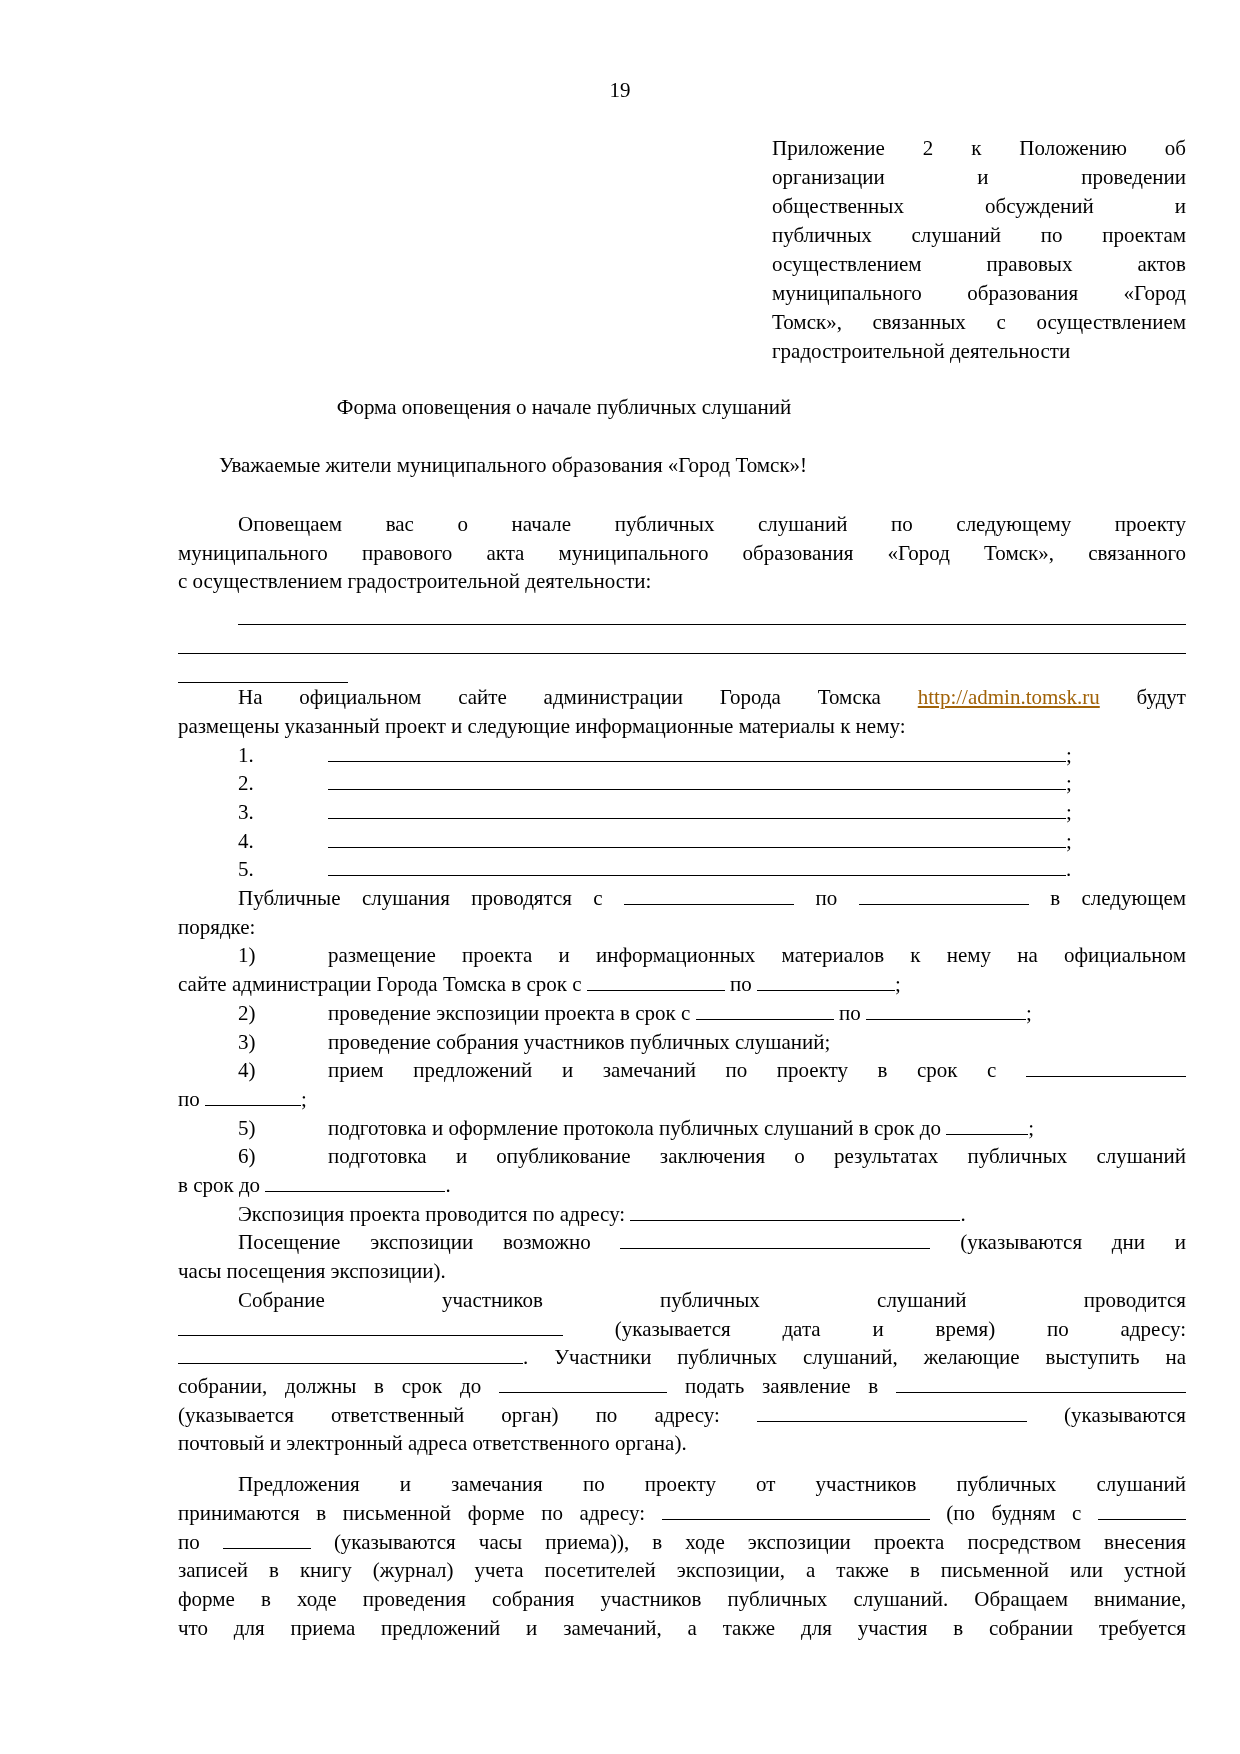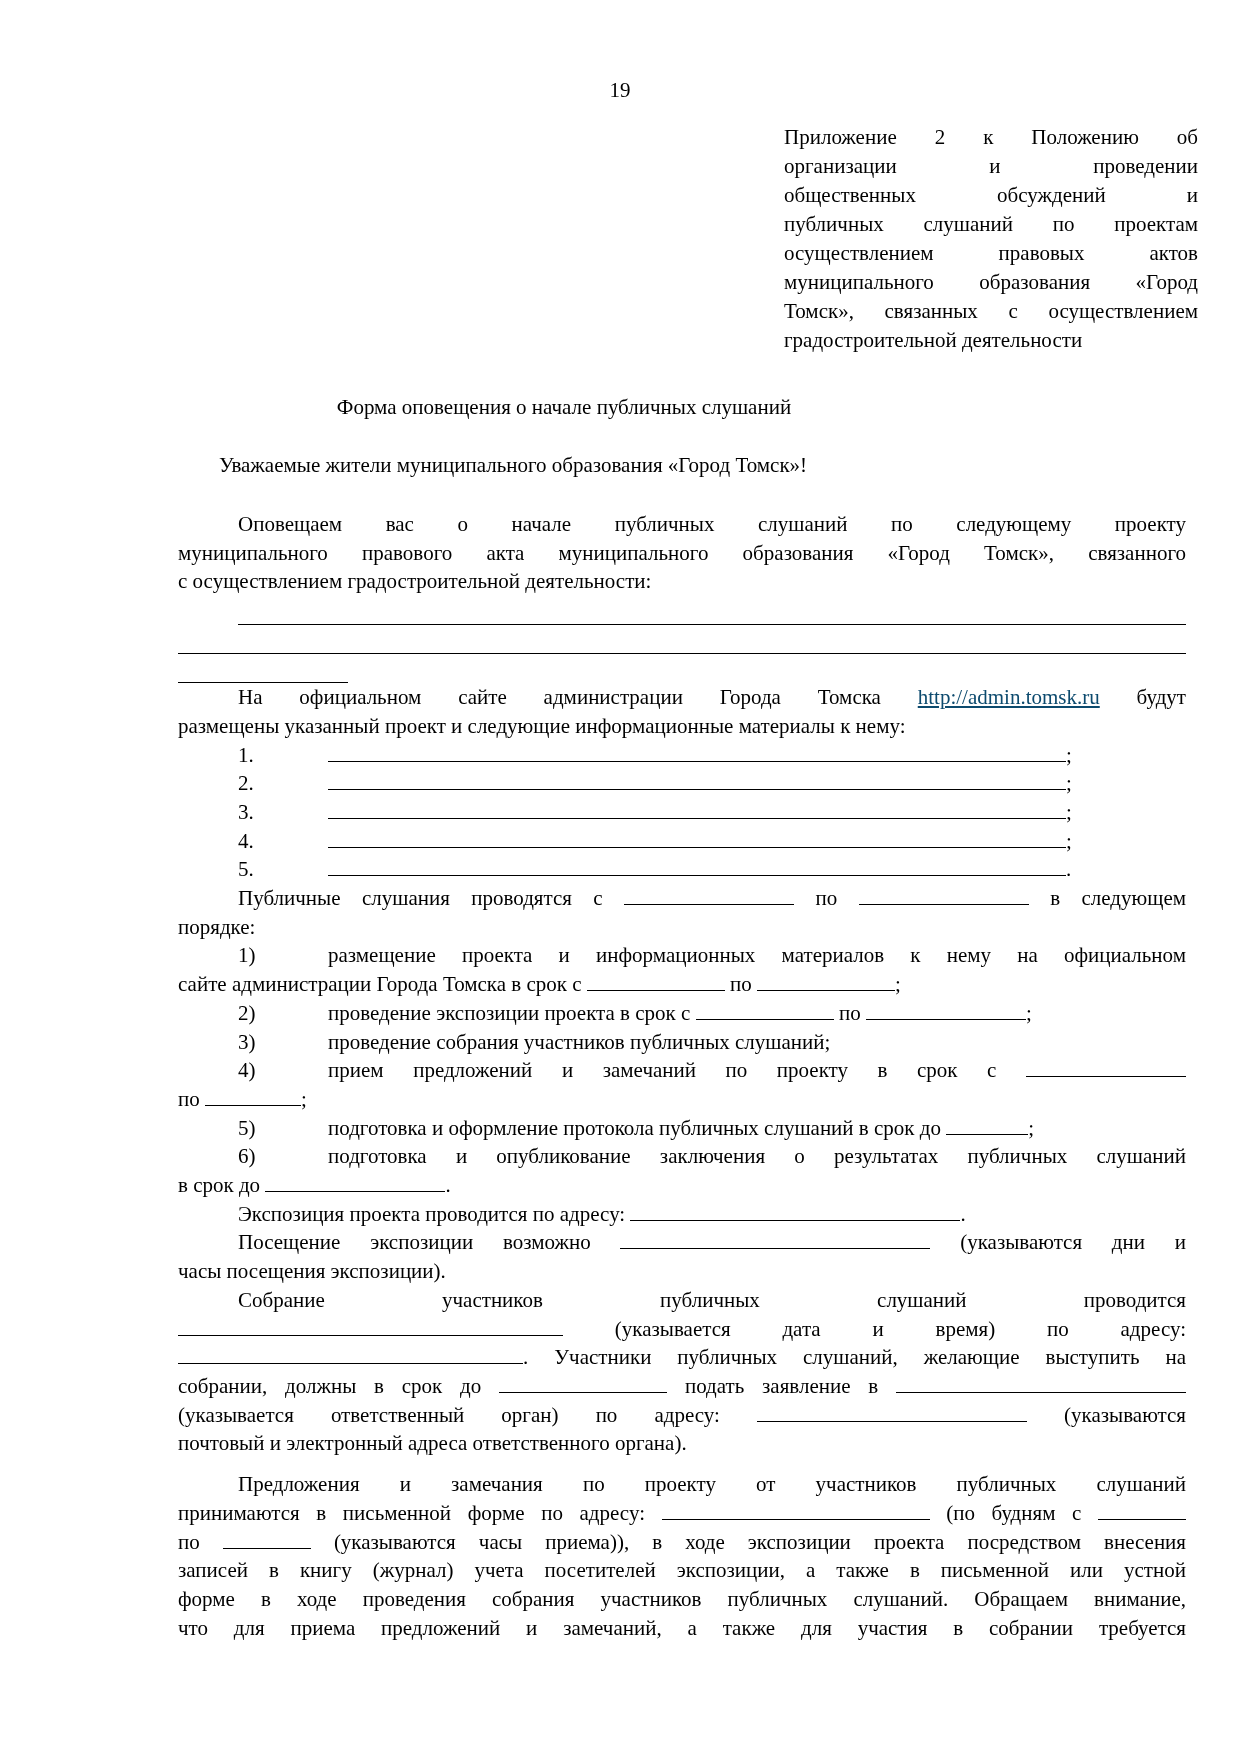--- a/index.html
+++ b/index.html
@@ -1,34 +1,34 @@
 <!DOCTYPE html>
 <html><head>
 <meta charset="utf-8">
 <style>
   html,body{margin:0;padding:0;background:#ffffff;}
   body{width:1240px;height:1754px;position:relative;overflow:hidden;
        font-family:"Liberation Serif","DejaVu Serif",serif;color:#000;font-size:21px;}
   .page{position:absolute;left:0;top:0;width:1240px;height:1754px;}
   .pnum{position:absolute;top:78px;left:0;width:1240px;text-align:center;font-size:21px;}
-  .annex{position:absolute;left:772px;top:123px;width:414px;text-align:justify;
-         line-height:29px;text-align-last:left;margin-left:12px;}
+  .annex{position:absolute;left:772px;top:134px;width:414px;text-align:justify;
+         line-height:29px;text-align-last:left;}
   .annex .ln{display:block;text-align:justify;text-align-last:justify;}
   .annex .ln.last{text-align-last:left;}
   .title{position:absolute;top:395px;left:0;width:1128px;text-align:center;}
   .greet{position:absolute;top:453px;left:0;width:1026px;text-align:center;}
   .body{position:absolute;left:178px;top:510px;width:1008px;line-height:28.7px;}
   .j{display:block;text-align:justify;text-align-last:justify;}
   .jl{display:block;text-align:justify;text-align-last:left;}
   .ind{padding-left:60px;}
   .numrow{display:flex;padding-left:60px;}
   .numrow .n{width:90px;flex:none;}
   .numrow .t{flex:1;}
   .blank{display:inline-block;border-bottom:1.5px solid #000;height:20px;vertical-align:baseline;}
-  .link{color:#0c4a6e;text-decoration:underline;}
+  .link{color:#a16207;text-decoration:underline;}
   .full{display:block;border-bottom:1.5px solid #000;height:22px;}
 </style>
 </head>
 <body>
 
 <div class="page">
   <div class="pnum">19</div>
 
   <div class="annex">
     <span class="ln">Приложение 2 к Положению об</span>

